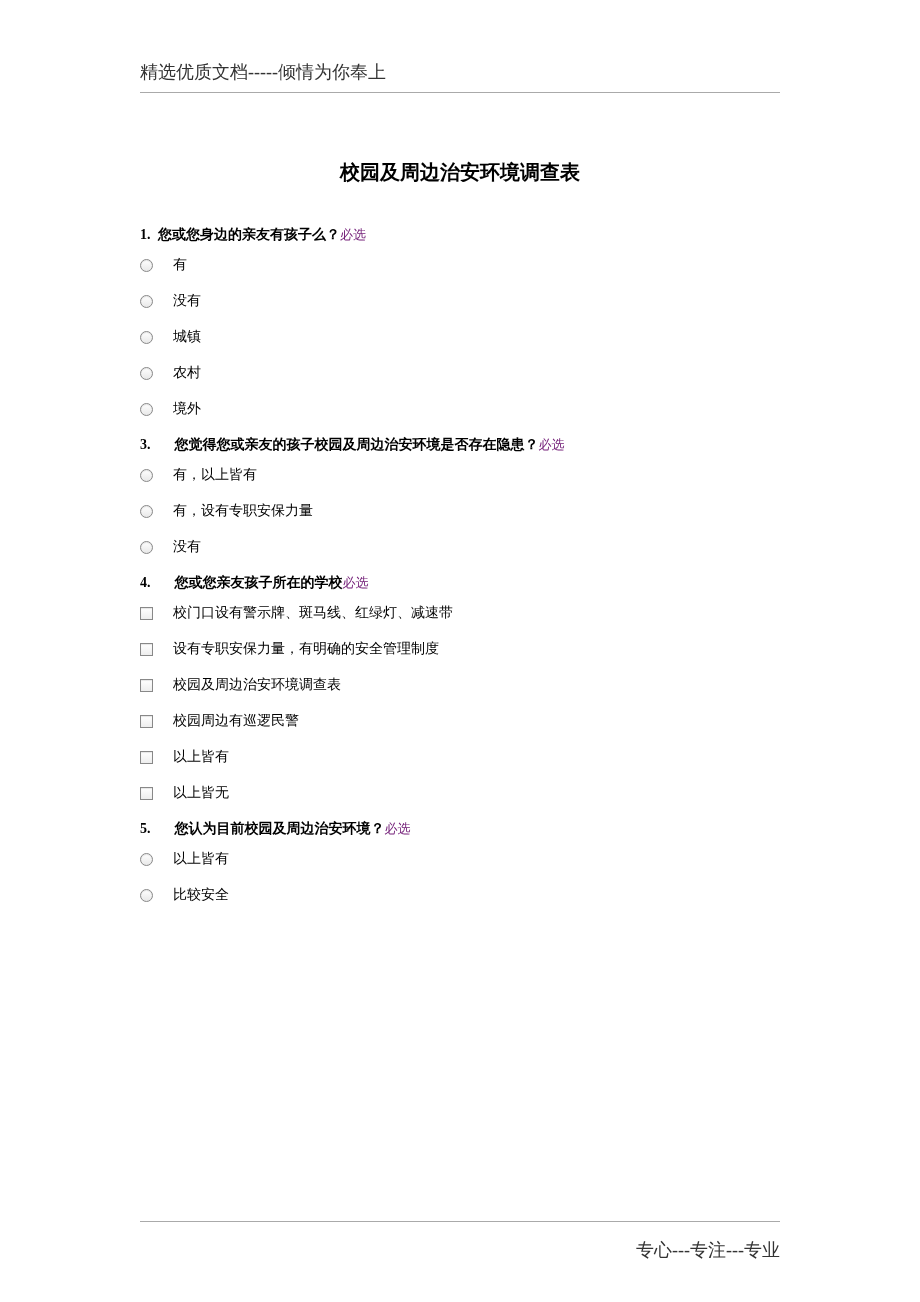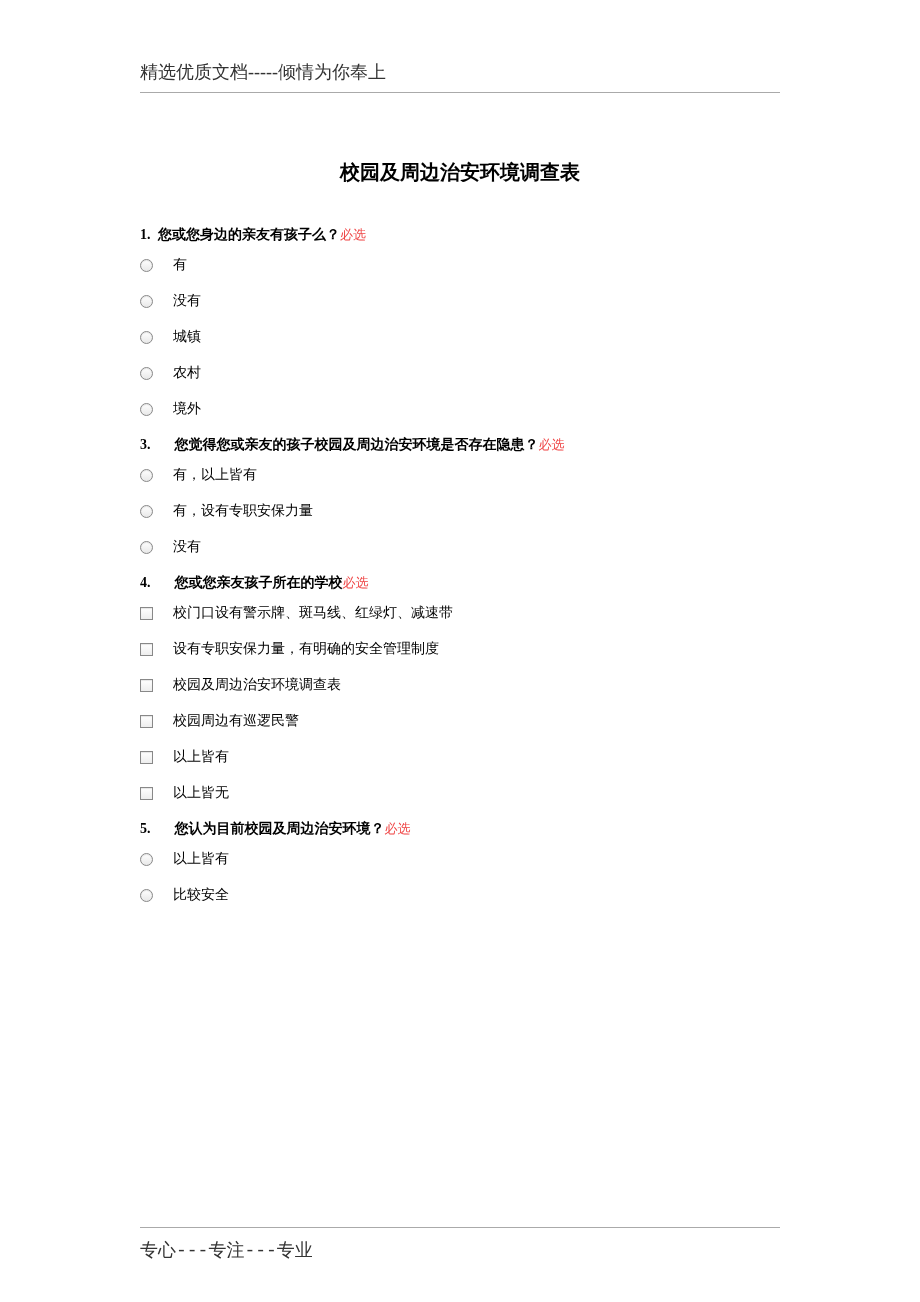--- a/index.html
+++ b/index.html
@@ -48,21 +48,21 @@
       font-weight: bold;
       display: inline-block;
       min-width: 18px;
     }
     .q-num-wide {
       font-weight: bold;
       display: inline-block;
       margin-right: 24px;
     }
     .required {
-      color: #ef4444;
+      color: #701a75;
       font-weight: normal;
       font-size: 13px;
     }
     .option {
       display: flex;
       align-items: center;
       margin-bottom: 18px;
       padding-left: 0;
     }
     .radio-circle {
@@ -84,27 +84,27 @@
       display: inline-block;
       margin-right: 20px;
       flex-shrink: 0;
       box-shadow: inset 0 1px 1px rgba(0,0,0,0.1);
     }
     .option-label {
       font-size: 14px;
       font-family: "SimSun", serif;
     }
     .footer {
-      text-align: left;
+      text-align: right;
       font-size: 18px;
       color: #333;
       margin-top: 20px;
       border-top: 1px solid #aaa;
-      padding-top: 10px;
-      font-family: Liberation Mono, monospace;
+      padding-top: 16px;
+      font-family: Liberation Serif, serif;
       position: absolute;
       bottom: 40px;
       left: 140px;
       right: 140px;
     }
   </style>
 </head>
 <body>
 
 <div class="page">

